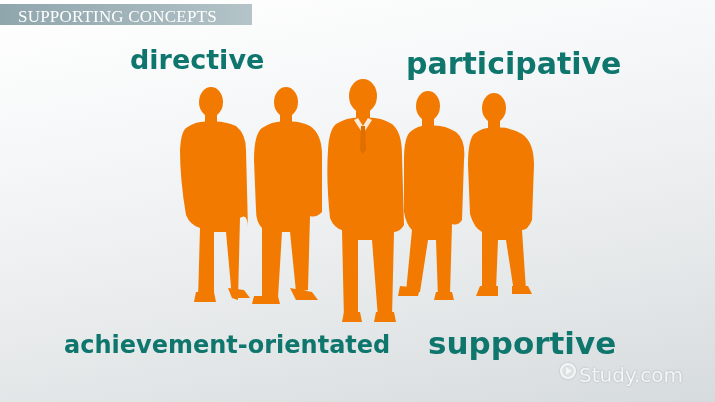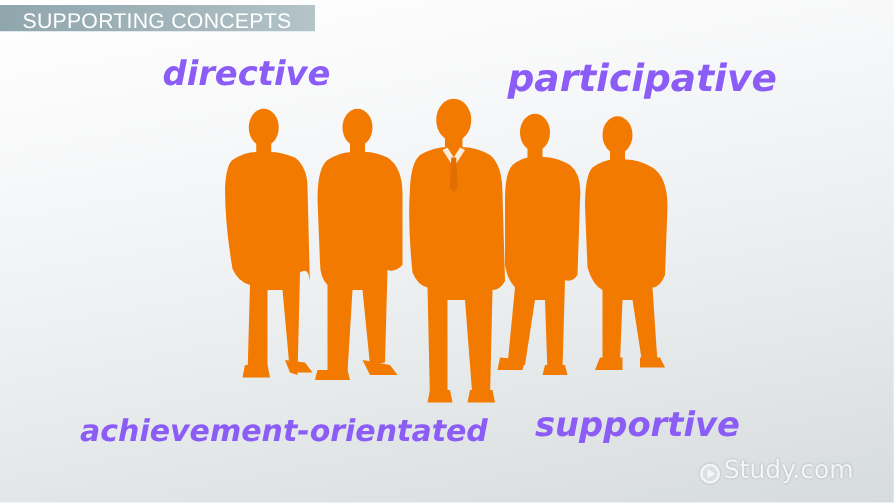--- a/index.html
+++ b/index.html
@@ -8,38 +8,38 @@
     background: linear-gradient(170deg, #ffffff 0%, #f6f7f8 30%, #e6e9ea 70%, #d6dbdd 100%);
     font-family: "DejaVu Sans", sans-serif;
   }
   .header-bar {
     position: absolute; left: 0; top: 4px; width: 252px; height: 21px;
     background: linear-gradient(90deg, #90a6ad 0%, #a3b6bc 60%, #b4c4c9 100%);
   }
   .header-title {
     position: absolute; left: 18px; top: 3px;
     color: #ffffff; font-size: 17px; letter-spacing: 0.2px;
-    font-family: Liberation Sans, sans-serif; line-height: 20px;
+    font-family: Liberation Serif, serif; line-height: 20px;
   }
   .label {
-    position: absolute; color: #8b5cf6;
-    font-family: "DejaVu Sans", sans-serif; font-weight: bold; font-style: italic;
+    position: absolute; color: #0f766e;
+    font-family: "DejaVu Sans", sans-serif; font-weight: bold; 
     white-space: nowrap;
   }
   .lbl-directive { left: 130px; top: 44px; font-size: 27px; }
   .lbl-participative { left: 406px; top: 46px; font-size: 30px; }
   .lbl-achievement { left: 64px; top: 331px; font-size: 24px; }
-  .lbl-supportive { left: 428px; top: 325px; font-size: 27px; }
+  .lbl-supportive { left: 428px; top: 325px; font-size: 31px; }
   .figures { position: absolute; left: 0; top: 0; }
   .watermark {
     position: absolute; left: 560px; top: 363px;
     color: #f4f6f6; font-size: 20px;
     font-family: "DejaVu Sans", sans-serif;
     text-shadow: 0 0 2px rgba(0,0,0,0.25);
-    display: flex; align-items: flex-end; gap: 3px;
+    display: flex; align-items: flex-start; gap: 3px;
   }
   .play-circle {
     width: 16px; height: 16px; border: 2px solid #f4f6f6; border-radius: 50%;
     box-sizing: border-box; position: relative;
     box-shadow: 0 0 2px rgba(0,0,0,0.25);
   }
   .play-circle::after {
     content: ""; position: absolute; left: 4px; top: 2px;
     border-left: 6px solid #f4f6f6; border-top: 4px solid transparent; border-bottom: 4px solid transparent;
   }

